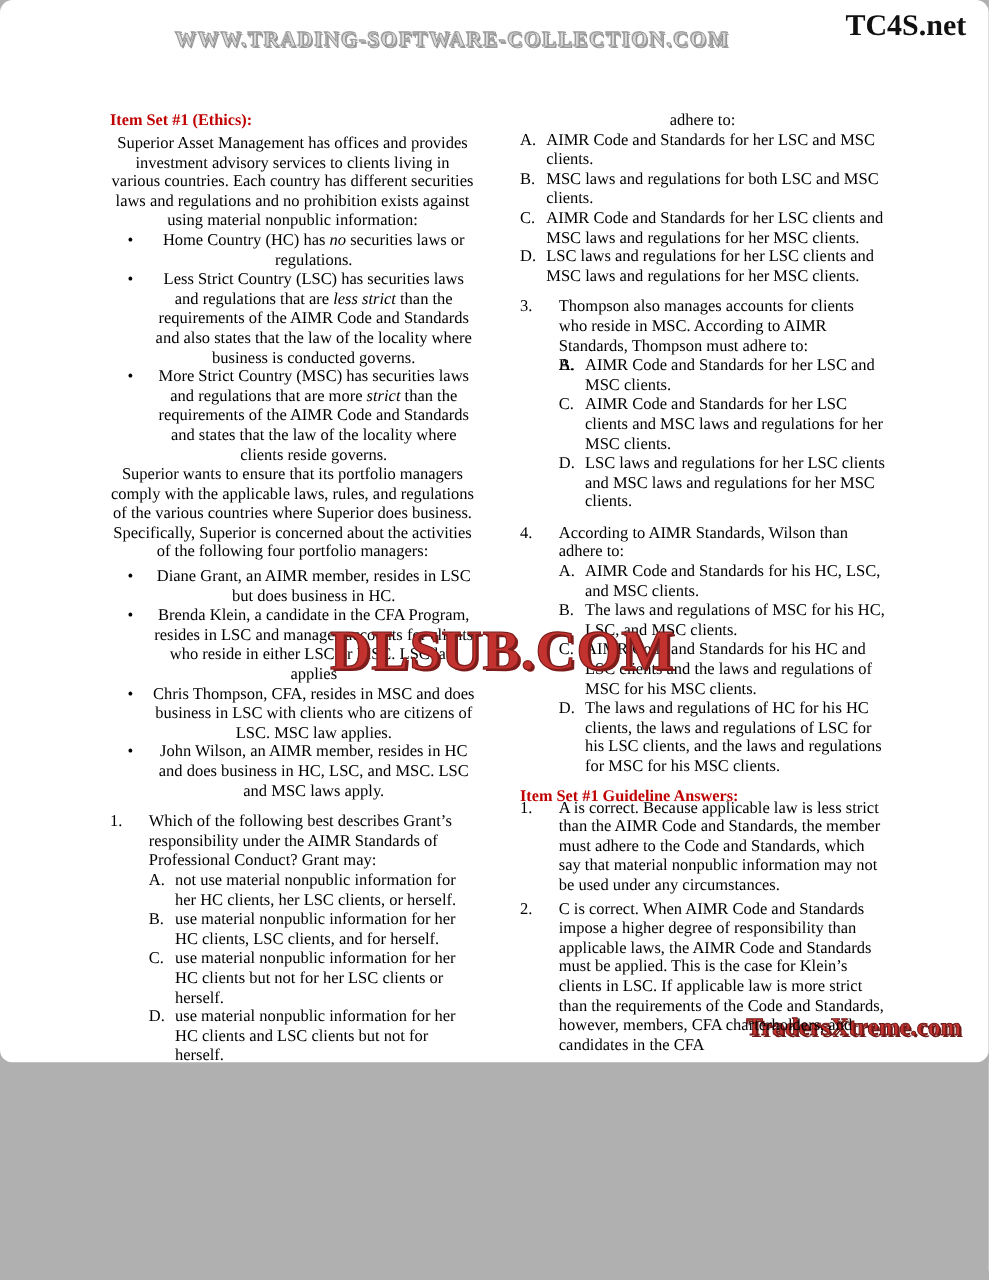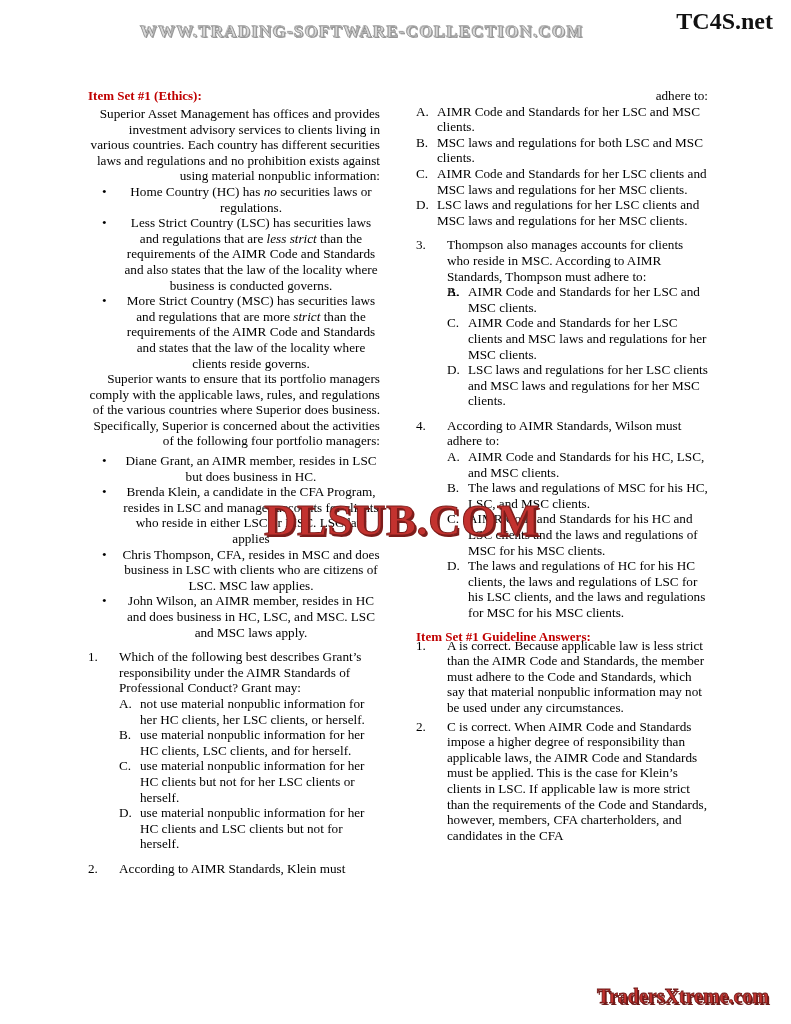--- a/index.html
+++ b/index.html
@@ -6,23 +6,24 @@
     margin: 0;
     padding: 0;
     background: #b0b0b0;
   }
   body {
     font-family: "Liberation Serif", serif;
   }
   .page {
     position: relative;
     width: 791px;
-    height: 1024px;
+    height: 850px;
     background: #ffffff;
     overflow: hidden;
+    border-radius: 10px;
   }
   
   .wm-top {
     position: absolute;
     top: 22px;
     left: 140px;
     width: 500px;
     font-family: "Liberation Serif", serif;
     font-weight: bold;
     font-size: 17px;
@@ -88,21 +89,21 @@
 
   h2.head {
     color: #c00000;
     font-weight: bold;
     font-size: 13px;
     margin: 0 0 2px 0;
     line-height: 16px;
   }
   p.para {
     margin: 0;
-    text-align: right;
+    text-align: center;
   }
   ul.bullets {
     list-style: none;
     margin: 0;
     padding: 0;
   }
   ul.bullets > li {
     position: relative;
     padding-left: 34px;
     margin: 0 0 0 0;
@@ -256,21 +257,21 @@
               <span>AIMR Code and Standards for her LSC clients and MSC laws and regulations for her MSC clients.</span>
             </li>
             <li>
               <span class="cl">D.</span>
               <span>LSC laws and regulations for her LSC clients and MSC laws and regulations for her MSC clients.</span>
             </li>
           </ol>
         </li>
         <li>
           <span class="qnum">4.</span>
-          <span>According to AIMR Standards, Wilson must adhere to:</span>
+          <span>According to AIMR Standards, Wilson than adhere to:</span>
           <ol class="choices">
             <li>
               <span class="cl">A.</span>
               <span>AIMR Code and Standards for his HC, LSC, and MSC clients.</span>
             </li>
             <li>
               <span class="cl">B.</span>
               <span>The laws and regulations of MSC for his HC, LSC, and MSC clients.</span>
             </li>
             <li>

